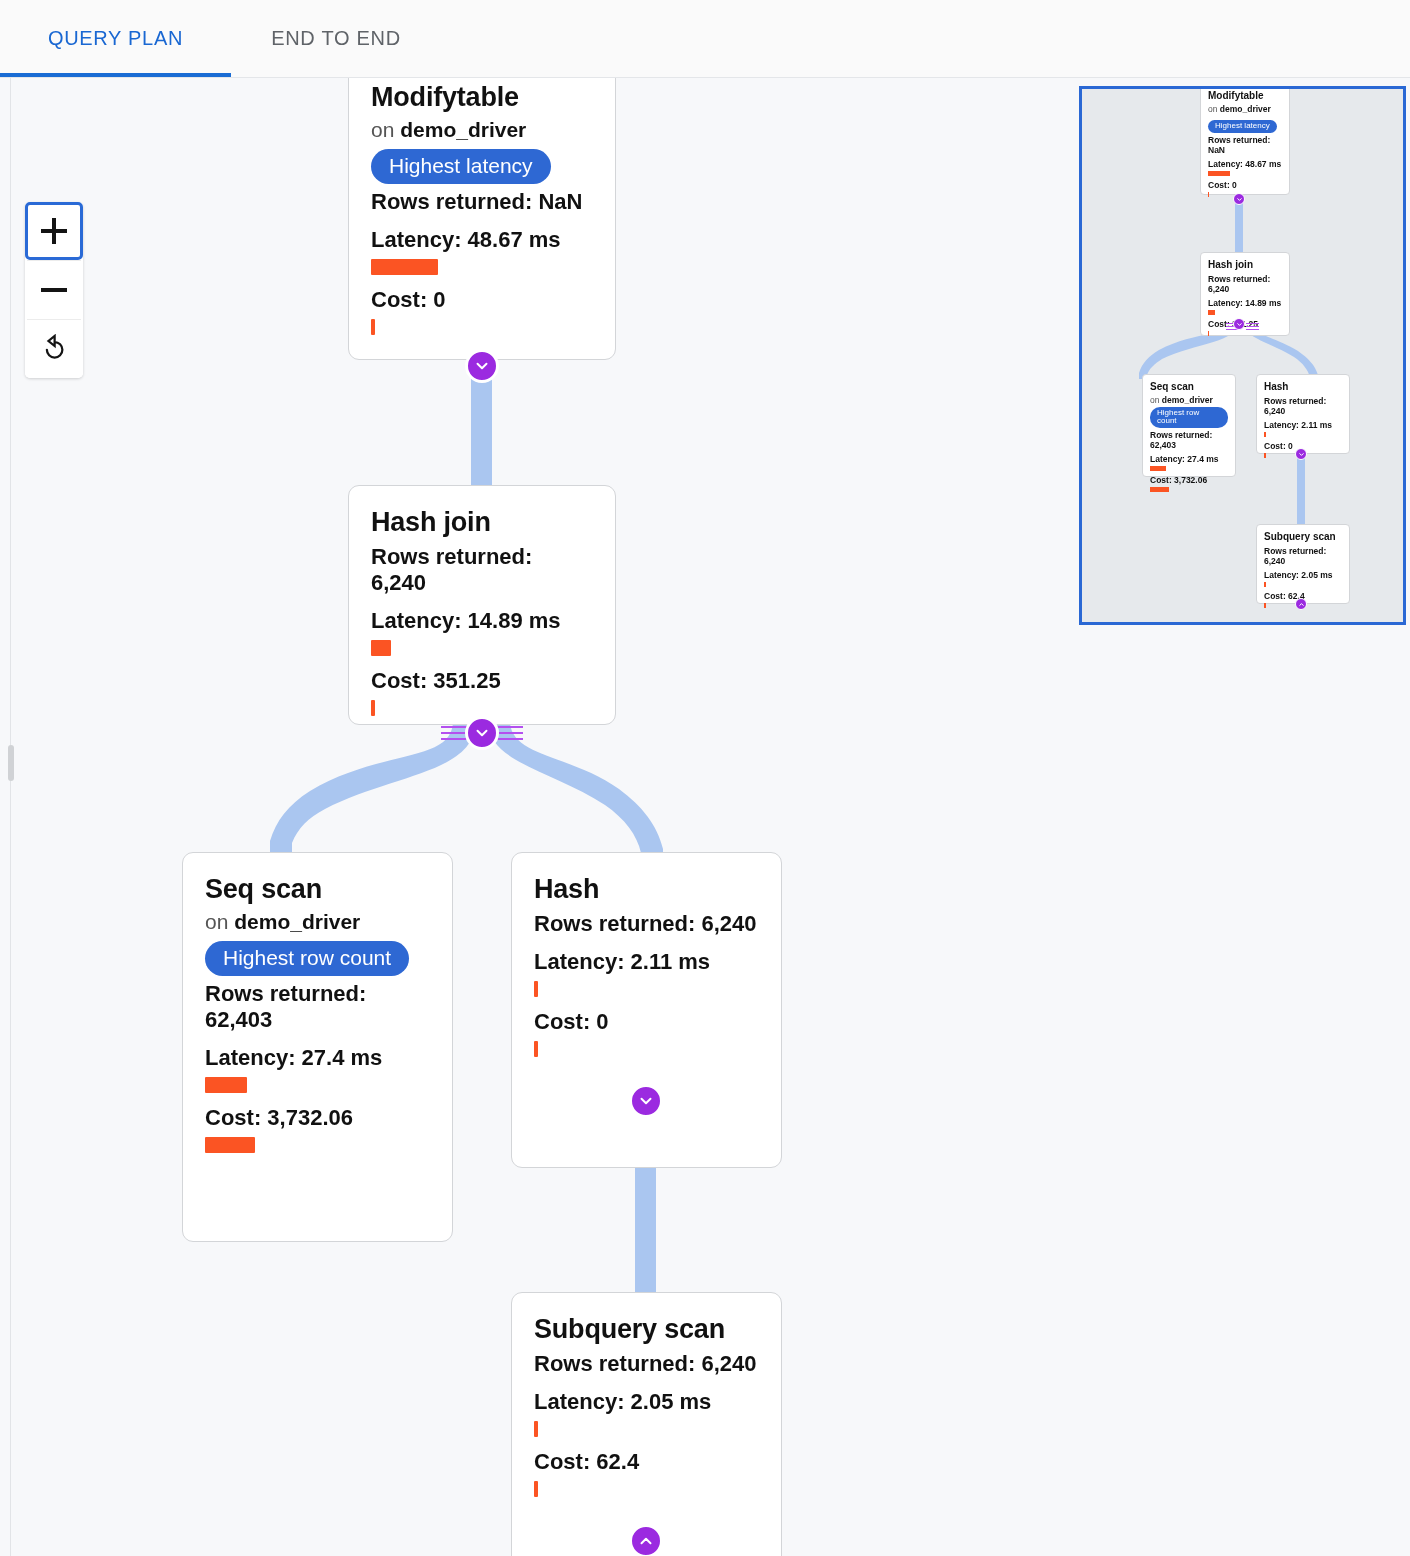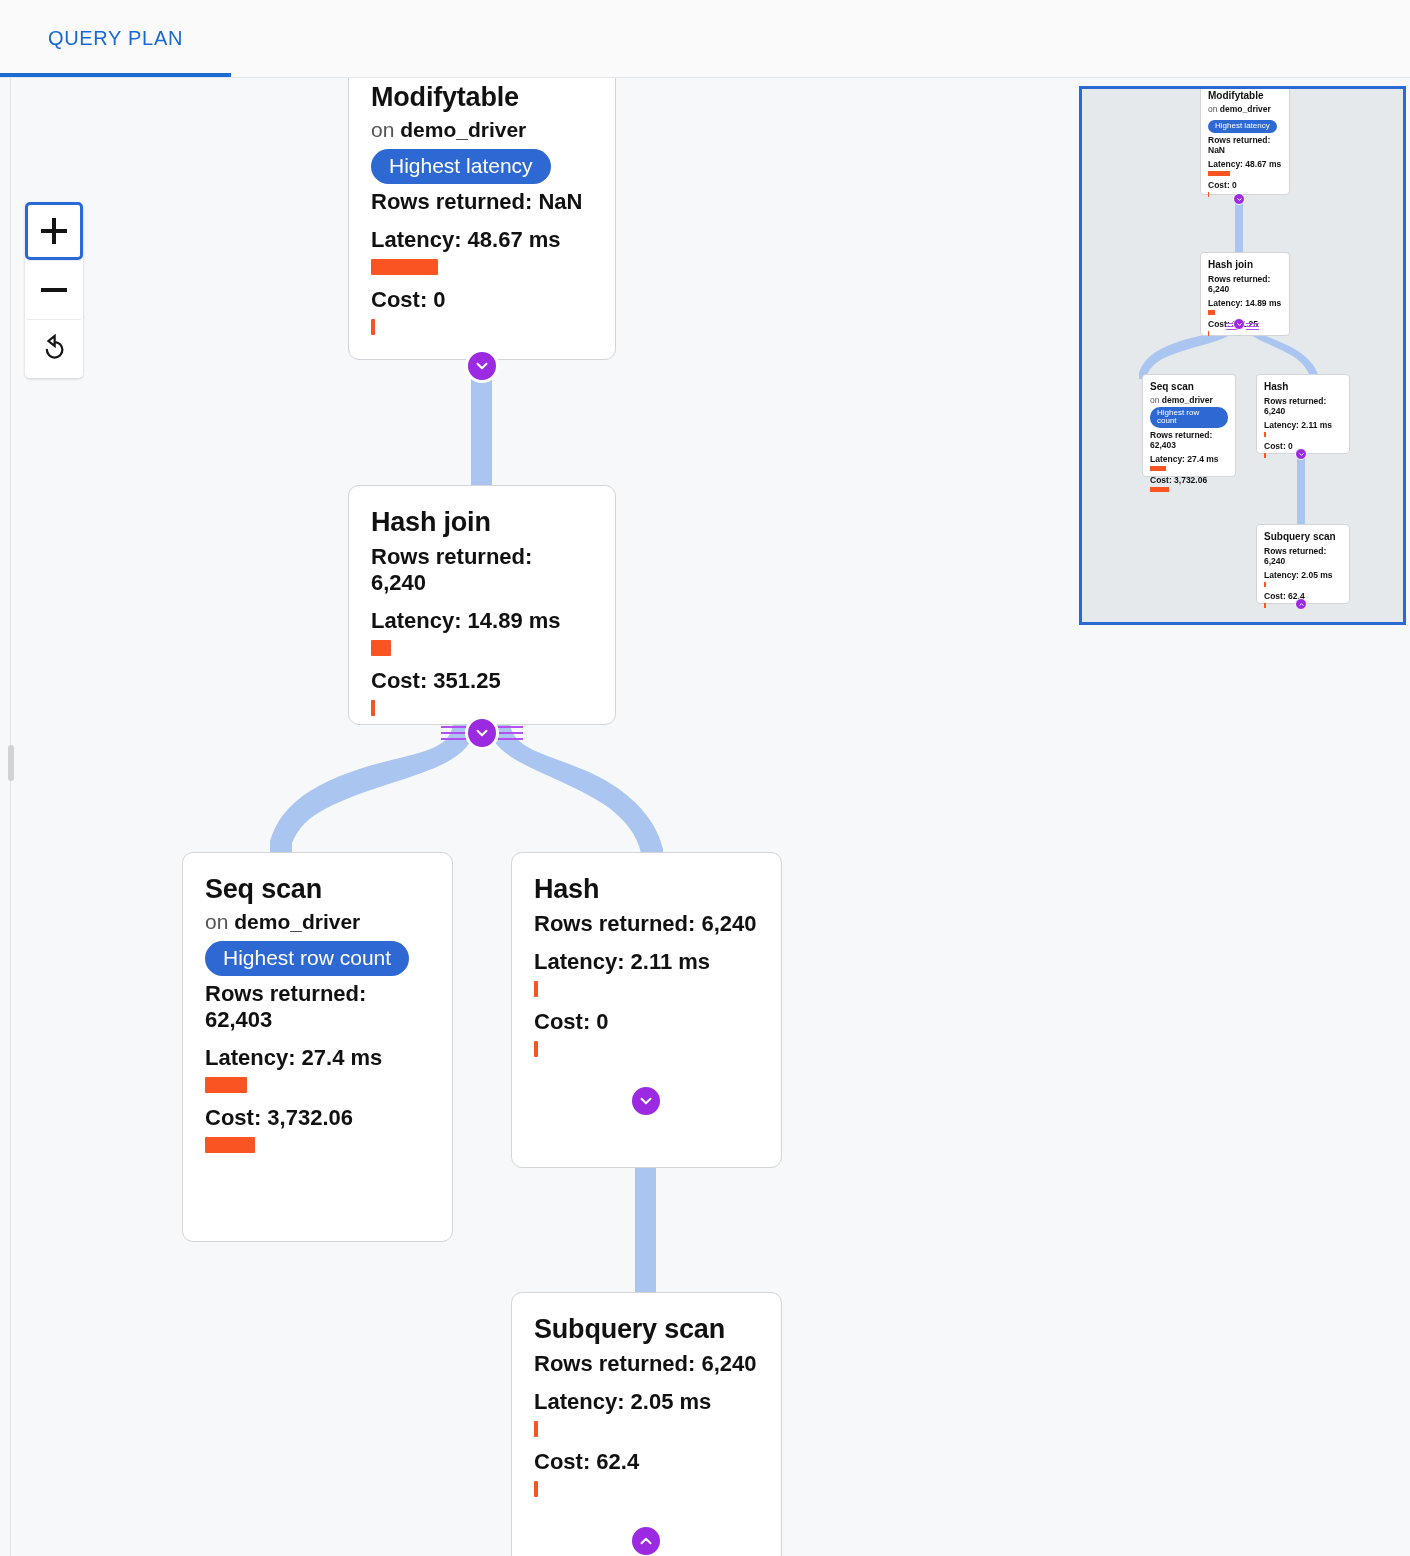--- a/index.html
+++ b/index.html
@@ -155,20 +155,21 @@
     display: flex; align-items: center; justify-content: center;
   }
   .mm-conn-lines { position: absolute; height: 7px; }
   .mm-conn-lines .ln { height: 1px; background: #b450ef; margin-bottom: 2px; }
 </style>
 </head>
 <body>
 
 <div class="tabbar">
   <button class="tab active" id="tab-query-plan">QUERY PLAN</button>
+  <button class="tab" id="tab-end-to-end">END TO END</button>
 </div>
 
 <div class="canvas">
 
   <div class="rail"></div>
   <div class="rail-grip"></div>
 
 
   <div class="zoom-stack">
     <button class="zoom-btn focused">

